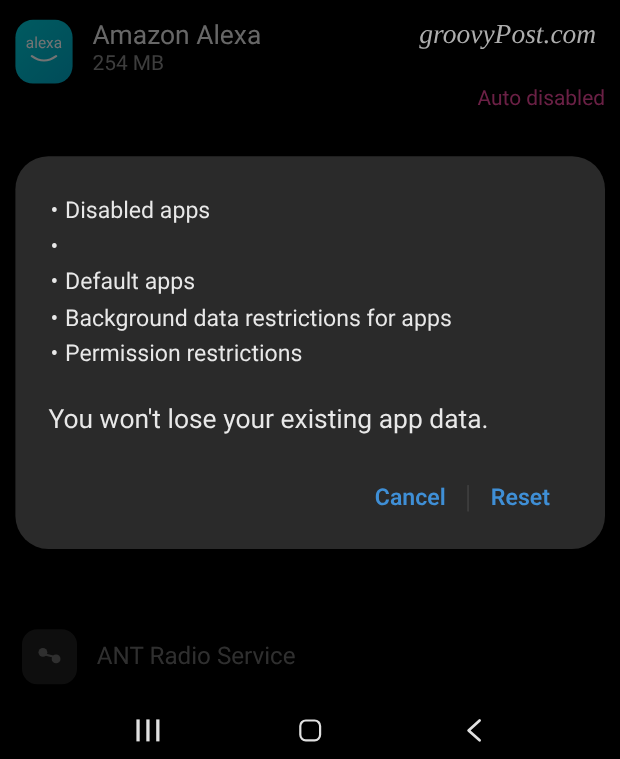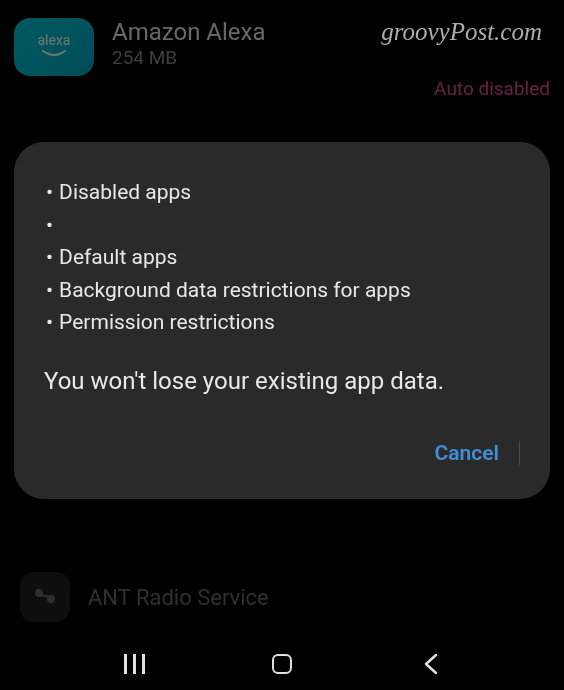--- a/index.html
+++ b/index.html
@@ -24,21 +24,21 @@
       background: #000;
       padding: 6px;
     }
     .app-row {
       display: flex;
       align-items: flex-start;
       padding: 12px 8px;
       opacity: 0.45;
     }
     .app-icon {
-      width: 80px;
+      width: 52px;
       height: 58px;
       border-radius: 16px;
       background: linear-gradient(135deg, #00c9d6, #01a8c5);
       display: flex;
       align-items: center;
       justify-content: center;
       margin-right: 18px;
       flex-shrink: 0;
     }
     .app-icon-inner {
@@ -255,20 +255,21 @@
       </div>
     <div class="dialog-list-item">
         <span class="bullet">•</span>
         <span>Permission restrictions</span>
       </div>
   </div>
   <div class="dialog-note">You won't lose your existing app data.</div>
   <div class="dialog-actions">
     <button class="dialog-button">Cancel</button>
     <div class="button-divider"></div>
+    <button class="dialog-button">Reset</button>
   </div>
 </div>
 
 <div class="nav-bar">
   <button class="nav-btn">
     <div class="nav-recent">
       <div class="nav-recent-bar"></div>
       <div class="nav-recent-bar"></div>
       <div class="nav-recent-bar"></div>
     </div>

